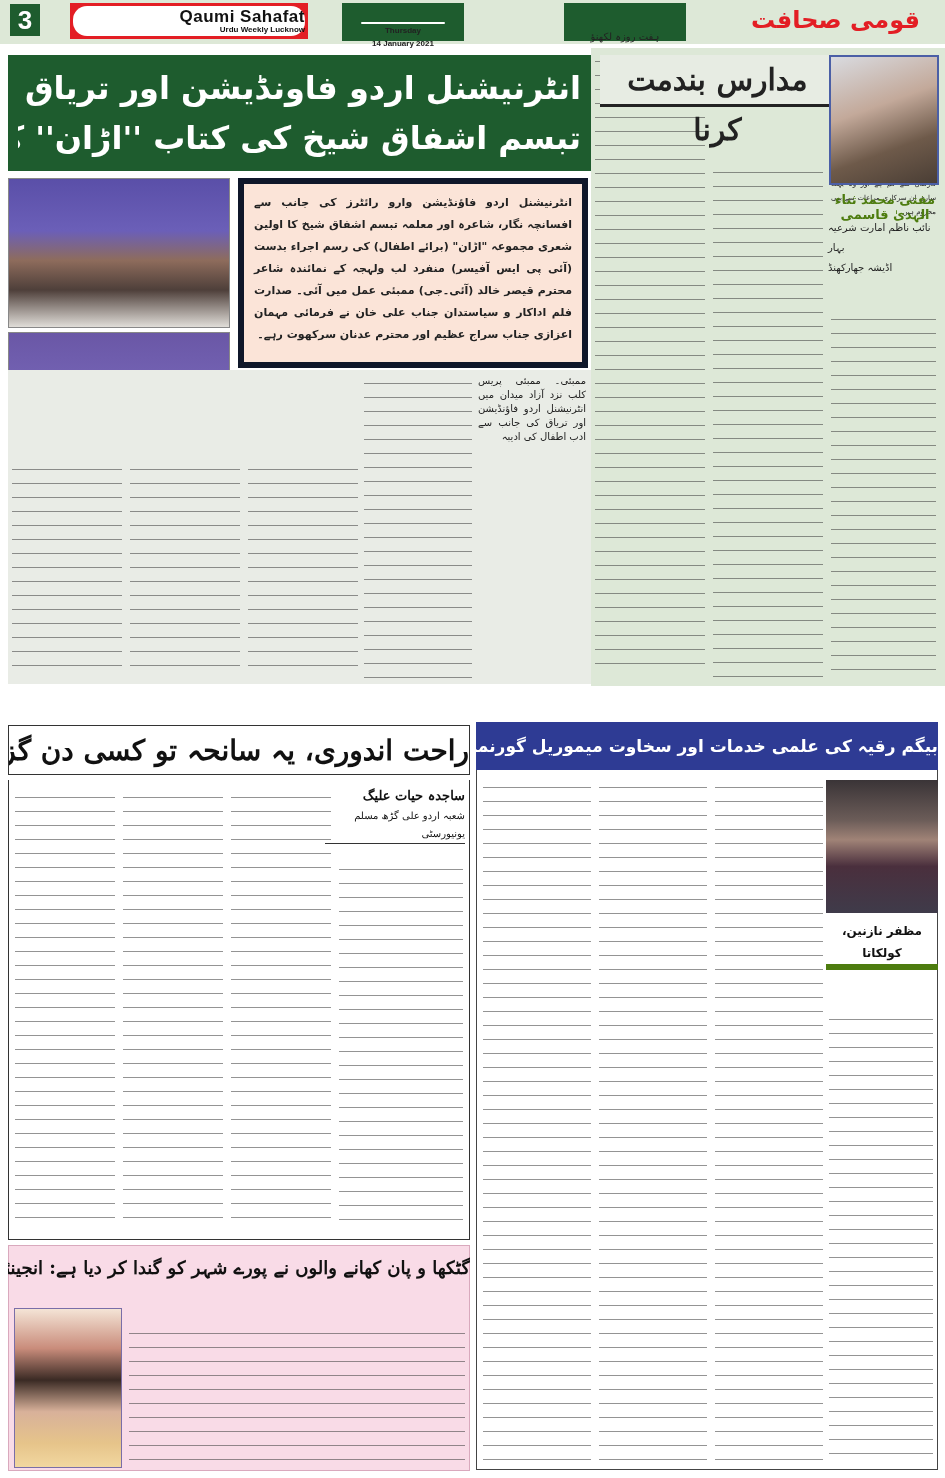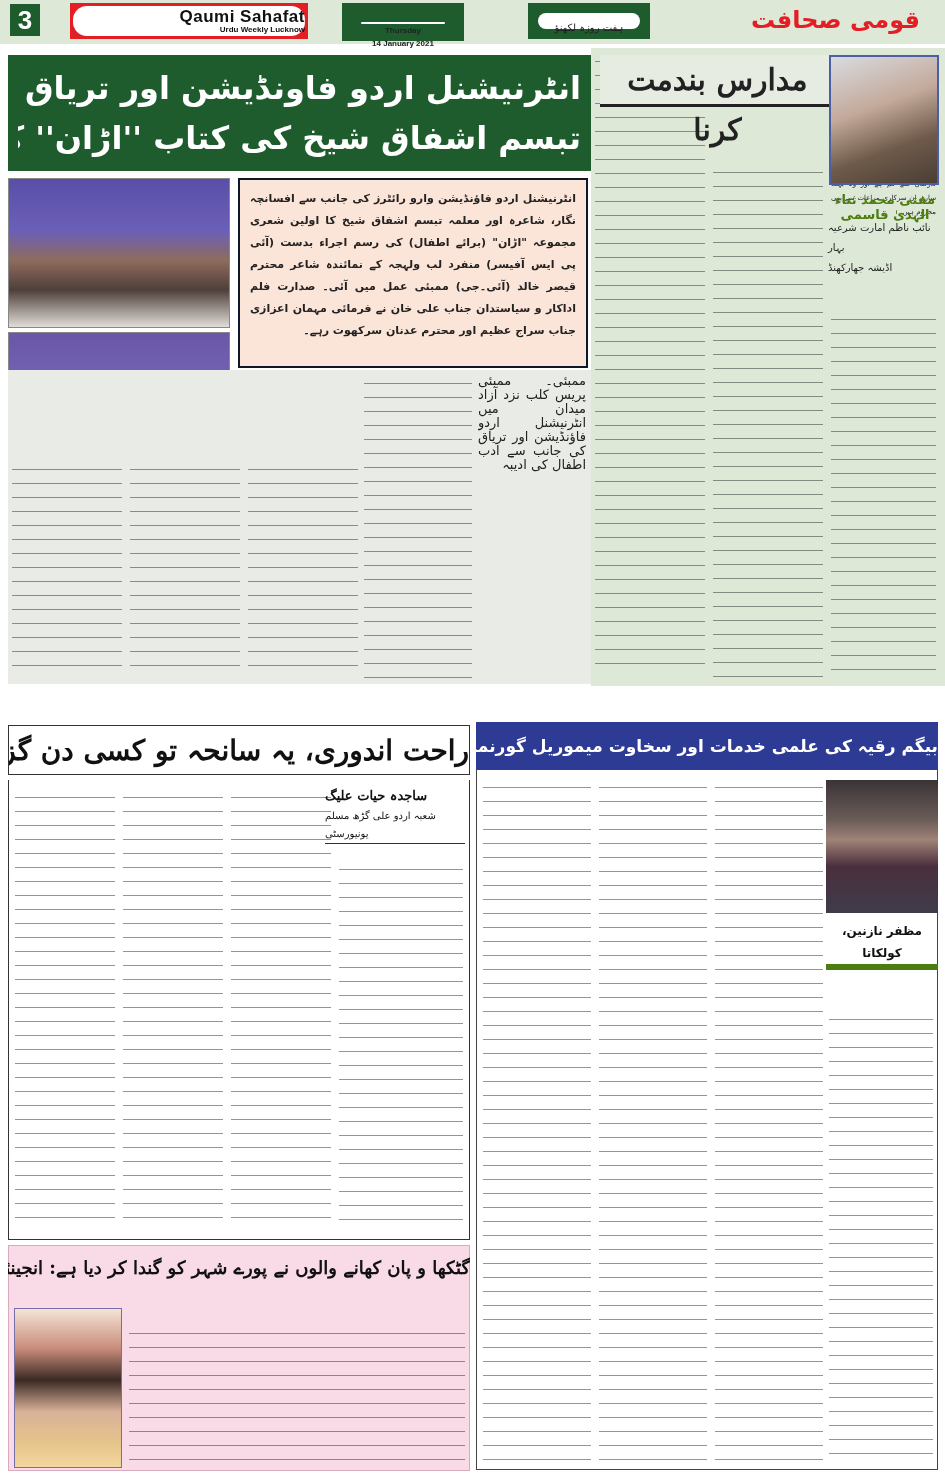--- a/index.html
+++ b/index.html
@@ -8,42 +8,42 @@
 .urdu{direction:rtl;text-align:justify;font-family:"DejaVu Sans",sans-serif;color:#222;}
 
 #mast{left:0;top:0;width:945px;height:44px;background:#dde8d7;}
 #pageno{left:10px;top:4px;width:30px;height:32px;background:#1e5c2e;color:#fff;font:bold 26px "Liberation Sans",sans-serif;text-align:center;line-height:32px;}
 #brandbox{left:70px;top:3px;width:238px;height:36px;background:#e31e24;padding:3px;}
 #brandin{width:100%;height:100%;background:#fff;border-radius:14px;text-align:right;}
 #brand-en{font:bold 17px "Liberation Sans",sans-serif;color:#111;line-height:17px;padding-top:2px;letter-spacing:.5px}
 #brand-sub{font:bold 8px "Liberation Sans",sans-serif;color:#111;}
 #datebox{left:342px;top:3px;width:122px;height:36px;background:#1e5c2e;padding:19px;}
 #datein{width:100%;height:100%;background:#fff;border-radius:12px;text-align:center;font:bold 8px "Liberation Sans",sans-serif;color:#222;line-height:13px;padding-top:2px}
-#weeklybox{left:528px;top:3px;width:122px;height:36px;background:#1e5c2e;padding:10px;}
+#weeklybox{left:564px;top:3px;width:122px;height:36px;background:#1e5c2e;padding:19px;}
 #weeklyin{width:100%;height:100%;background:#fff;border-radius:12px;text-align:center;font:10px "DejaVu Serif",serif;color:#222;line-height:30px;direction:rtl}
 #logo-ur{left:720px;top:6px;width:200px;height:32px;color:#e31e24;font:bold 24px "DejaVu Sans",sans-serif;text-align:right;direction:rtl;}
 
 #h1box{left:8px;top:55px;width:583px;height:116px;background:#1e5c2e;color:#fff;text-align:center;direction:rtl;padding:8px 10px;}
 #h1box .l1,#h1box .l2{font:bold 32px "DejaVu Sans",sans-serif;line-height:50px;white-space:nowrap;overflow:hidden}
 
 #madaris{left:591px;top:48px;width:354px;height:638px;background:#dde8d7;}
 #m-head{left:600px;top:55px;width:235px;height:52px;background:#e7ece3;border-bottom:3px solid #222;font:bold 30px "DejaVu Serif",serif;color:#222;text-align:center;direction:rtl;line-height:50px}
 #m-photo{left:829px;top:55px;width:110px;height:130px;background:linear-gradient(160deg,#d9dbe0 0%,#c3a99a 40%,#6e5a4a 70%,#4a3e35 100%);border:2px solid #4b5fa6;}
 #m-name{left:828px;top:192px;width:114px;font:bold 13px "DejaVu Sans",sans-serif;color:#4d7c0f;text-align:center;direction:rtl}
 #m-role{left:828px;top:218px;width:114px;font:10px "DejaVu Sans",sans-serif;color:#222;text-align:left;direction:rtl;line-height:20px}
 .col{font-size:7.4px;line-height:14px;overflow:hidden;}
 
 #ph1{left:8px;top:178px;width:222px;height:150px;background:linear-gradient(180deg,#5a4fa8 0%,#6b5fb8 35%,#8e6c5c 55%,#4e3f3a 75%,#e0ddd8 100%);border:1px solid #888}
 #ph2{left:8px;top:332px;width:222px;height:122px;background:linear-gradient(180deg,#6a57a6 0%,#7362b3 40%,#b9a0a0 60%,#58493f 80%,#ececec 100%);border:1px solid #888}
-#caption{left:238px;top:178px;width:350px;height:190px;background:#fbe4d8;border:2px solid #0f172a;padding:8px 10px;font:bold 11px "DejaVu Sans",sans-serif;line-height:22px;color:#222}
+#caption{left:238px;top:178px;width:350px;height:190px;background:#fbe4d8;border:6px solid #0f172a;padding:8px 10px;font:bold 11px "DejaVu Sans",sans-serif;line-height:22px;color:#222}
 #artbody{left:8px;top:370px;width:583px;height:314px;background:#e9ece6;}
 
 #rahat-title{left:8px;top:725px;width:462px;height:50px;border:1px solid #333;font:bold 28px "DejaVu Serif",serif;color:#111;text-align:center;direction:rtl;line-height:50px;white-space:nowrap;overflow:hidden}
 #rahat-body{left:8px;top:780px;width:462px;height:460px;border:1px solid #333;border-top:none}
-#author{left:325px;top:785px;width:140px;text-align:left;direction:rtl;color:#111}
+#author{left:325px;top:785px;width:140px;text-align:right;direction:rtl;color:#111}
 #author .n{font:bold 13px "DejaVu Serif",serif;line-height:22px}
 #author .d{font:10px "DejaVu Serif",serif;line-height:18px;border-bottom:1px solid #333}
 
 #b-title{left:476px;top:722px;width:462px;height:48px;background:#2e3b94;color:#fff;font:bold 17px "DejaVu Sans",sans-serif;text-align:center;direction:rtl;line-height:48px;white-space:nowrap;overflow:hidden}
 #b-body{left:476px;top:770px;width:462px;height:700px;background:#fff;border:1px solid #444;border-top:none}
 #b-photo{left:826px;top:780px;width:112px;height:133px;background:linear-gradient(180deg,#3a3437 0%,#6b5c58 30%,#a08377 45%,#4a2f3d 65%,#3f3b4a 100%);}
 #b-author{left:826px;top:920px;width:112px;font:bold 12px "DejaVu Sans",sans-serif;text-align:center;direction:rtl;border-bottom:6px solid #4d7c0f;line-height:22px;color:#111}
 
 #g-box{left:8px;top:1245px;width:462px;height:226px;background:#f9dbe7;border:1px solid #d9a9bd}
 #g-title{left:8px;top:1248px;width:462px;height:40px;font:bold 18px "DejaVu Serif",serif;text-align:center;direction:rtl;line-height:40px;color:#111;white-space:nowrap;overflow:hidden}
@@ -73,21 +73,21 @@
 <div class="abs" id="logo-ur">قومی صحافت</div>
 
 <div class="abs" id="h1box">
   <div class="l1">انٹرنیشنل اردو فاونڈیشن اور تریاق کی جانب سے</div>
   <div class="l2">تبسم اشفاق شیخ کی کتاب ''اڑان'' کا رسم اجرا</div>
 </div>
 <div class="abs" id="ph1"></div>
 <div class="abs" id="ph2"></div>
 <div class="abs urdu" id="caption">انٹرنیشنل اردو فاؤنڈیشن وارو رائٹرز کی جانب سے افسانچہ نگار، شاعرہ اور معلمہ تبسم اشفاق شیخ کا اولین شعری مجموعہ "اڑان" (برائے اطفال) کی رسم اجراء بدست (آئی پی ایس آفیسر) منفرد لب ولہجہ کے نمائندہ شاعر محترم قیصر خالد (آئی۔جی) ممبئی عمل میں آئی۔ صدارت فلم اداکار و سیاستدان جناب علی خان نے فرمائی مہمان اعزازی جناب سراج عظیم اور محترم عدنان سرکھوت رہے۔</div>
 <div class="abs" id="artbody">
-  <div class="abs urdu col" style="left:470px;top:4px;width:108px;height:304px;font-size:13px">ممبئی۔ ممبئی پریس کلب نزد آزاد میدان میں انٹرنیشنل اردو فاؤنڈیشن اور تریاق کی جانب سے ادب اطفال کی ادیبہ</div>
+  <div class="abs urdu col" style="left:470px;top:4px;width:108px;height:304px;font-size:10px">ممبئی۔ ممبئی پریس کلب نزد آزاد میدان میں انٹرنیشنل اردو فاؤنڈیشن اور تریاق کی جانب سے ادب اطفال کی ادیبہ</div>
   <div class="abs textlines" style="left:356px;top:4px;width:108px;height:304px"></div>
   <div class="abs textlines" style="left:240px;top:90px;width:110px;height:218px"></div>
   <div class="abs textlines" style="left:122px;top:90px;width:110px;height:218px"></div>
   <div class="abs textlines" style="left:4px;top:90px;width:110px;height:218px"></div>
 </div>
 
 <div class="abs" id="madaris">
   <div class="abs textlines" style="left:4px;top:4px;width:110px;height:625px"></div>
   <div class="abs textlines" style="left:122px;top:115px;width:110px;height:515px"></div>
   <div class="abs urdu col" style="left:240px;top:115px;width:105px;height:100px;font-size:7px">اس کا معیار اسی درجہ کے سرکاری کارکنان سے کم ہے اور وہ بہت ساری ان سرکاری مراعات سے بھی محروم ہیں</div>

